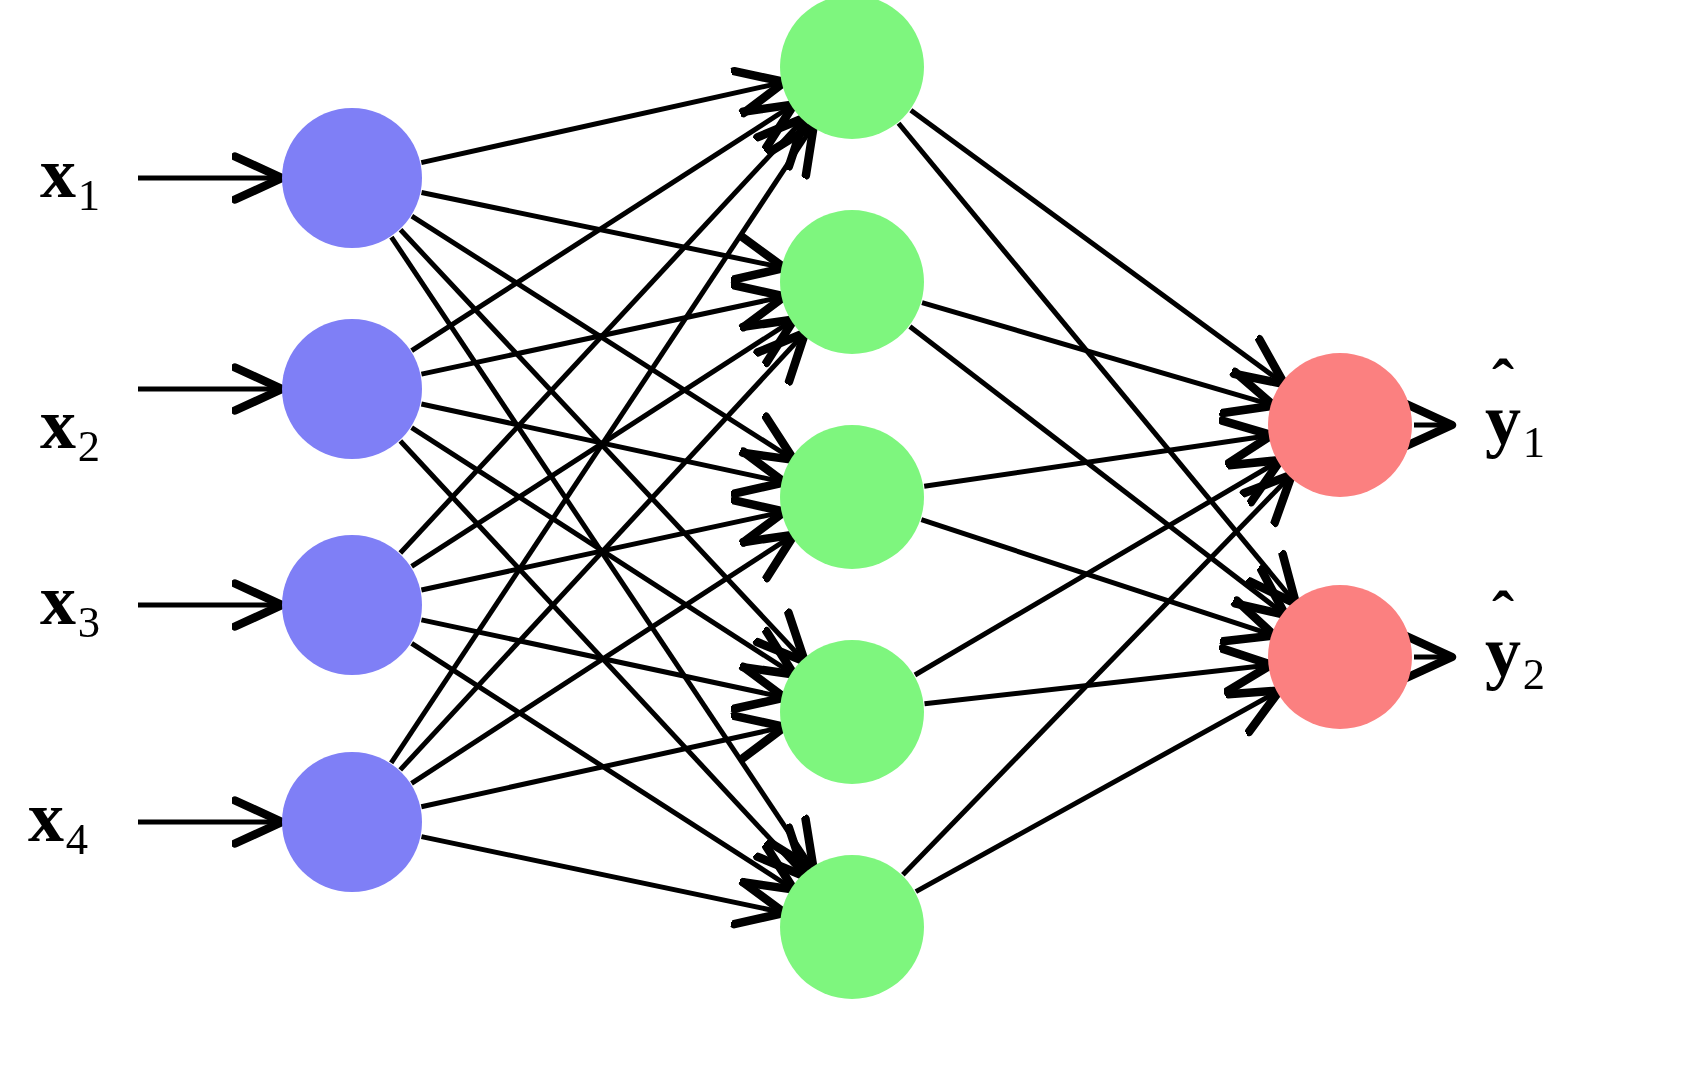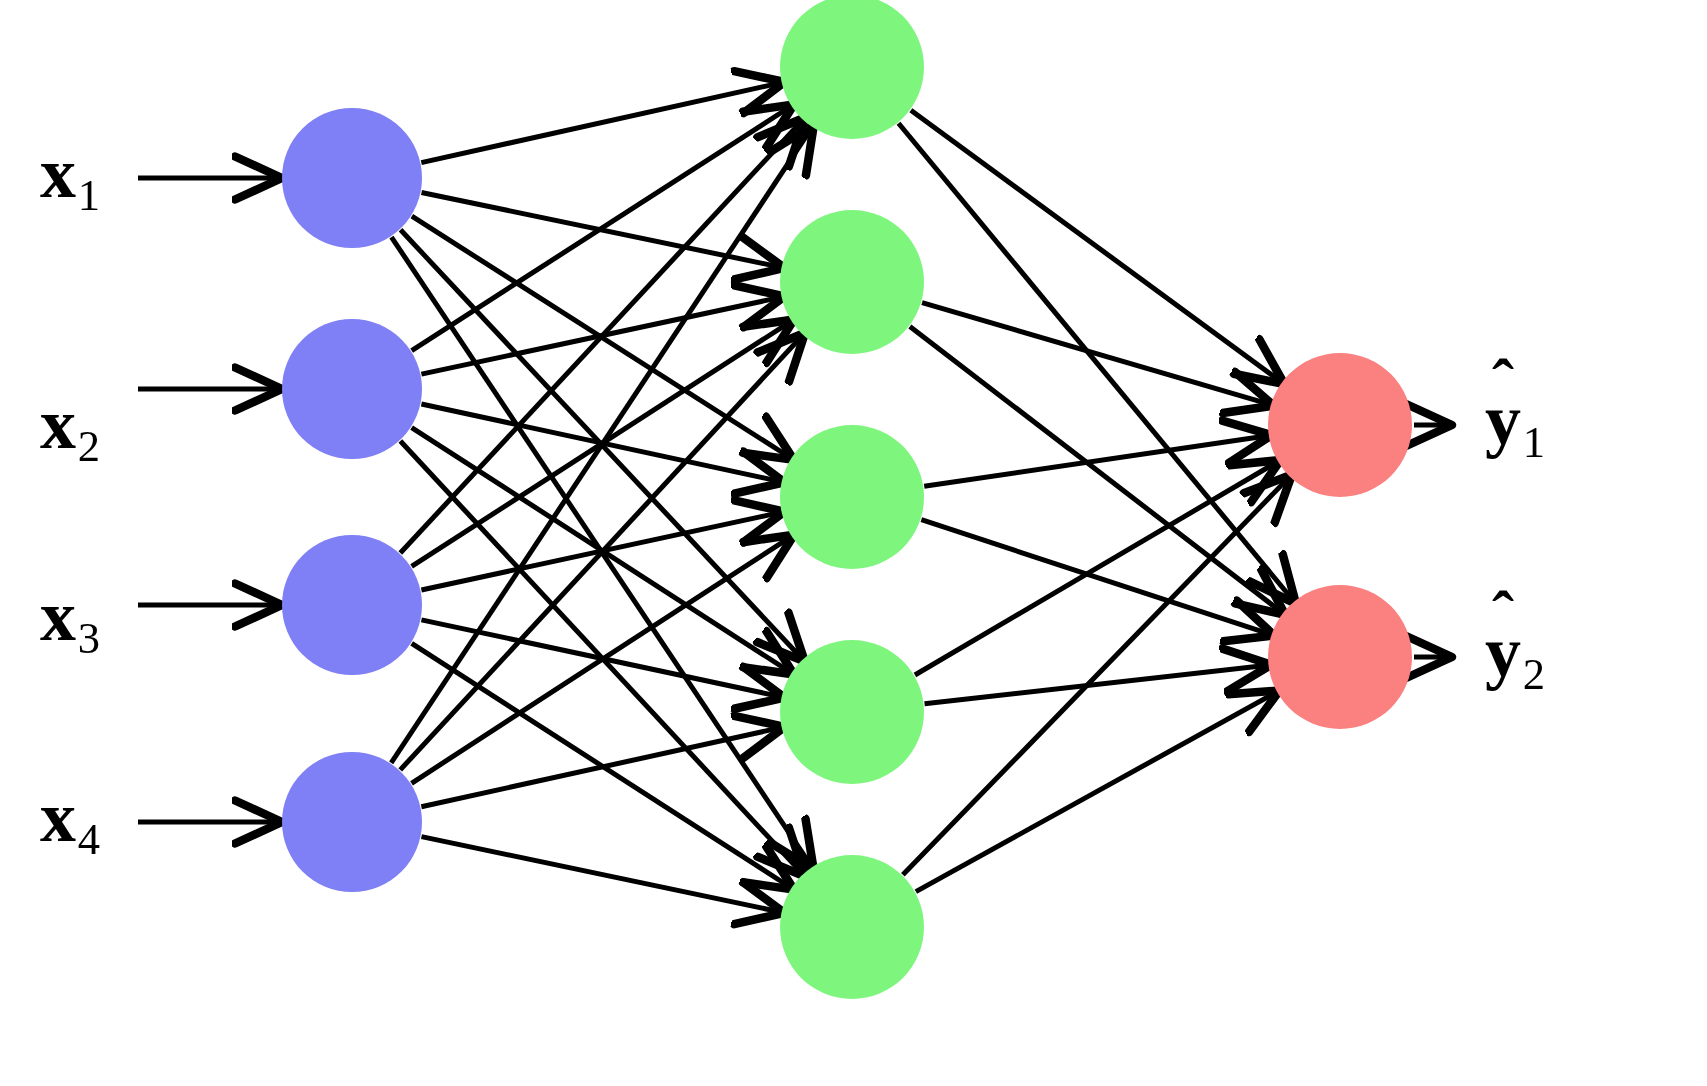--- a/index.html
+++ b/index.html
@@ -121,19 +121,19 @@
         <circle cx="852" cy="712" r="72" fill="#7ef67e"></circle>
         <circle cx="852" cy="927" r="72" fill="#7ef67e"></circle>
         <circle cx="1340" cy="425" r="72" fill="#fb8080"></circle>
         <circle cx="1340" cy="657" r="72" fill="#fb8080"></circle>
       </g>
   </svg>
 
   <div id="labels-layer">
       <div class="math-label" style="left: 70px; top: 178px;"><span class="base">x</span><span class="sub">1</span></div>
       <div class="math-label" style="left: 70px; top: 389px; margin-top: 40px;"><span class="base">x</span><span class="sub">2</span></div>
-      <div class="math-label" style="left: 70px; top: 621px;"><span class="base">x</span><span class="sub">3</span></div>
-      <div class="math-label" style="left: 70px; top: 822px;"><span class="base">x</span><span class="sub">4</span></div>
+      <div class="math-label" style="left: 70px; top: 605px;"><span class="base">x</span><span class="sub">3</span></div>
+      <div class="math-label" style="left: 58px; top: 822px;"><span class="base">x</span><span class="sub">4</span></div>
       <div class="math-label" style="left: 1515px; top: 425px;"><span class="base">y<span class="hat">ˆ</span></span><span class="sub">1</span></div>
       <div class="math-label" style="left: 1515px; top: 657px;"><span class="base">y<span class="hat">ˆ</span></span><span class="sub">2</span></div>
     </div>
 
 </div>
 
 </body></html>

